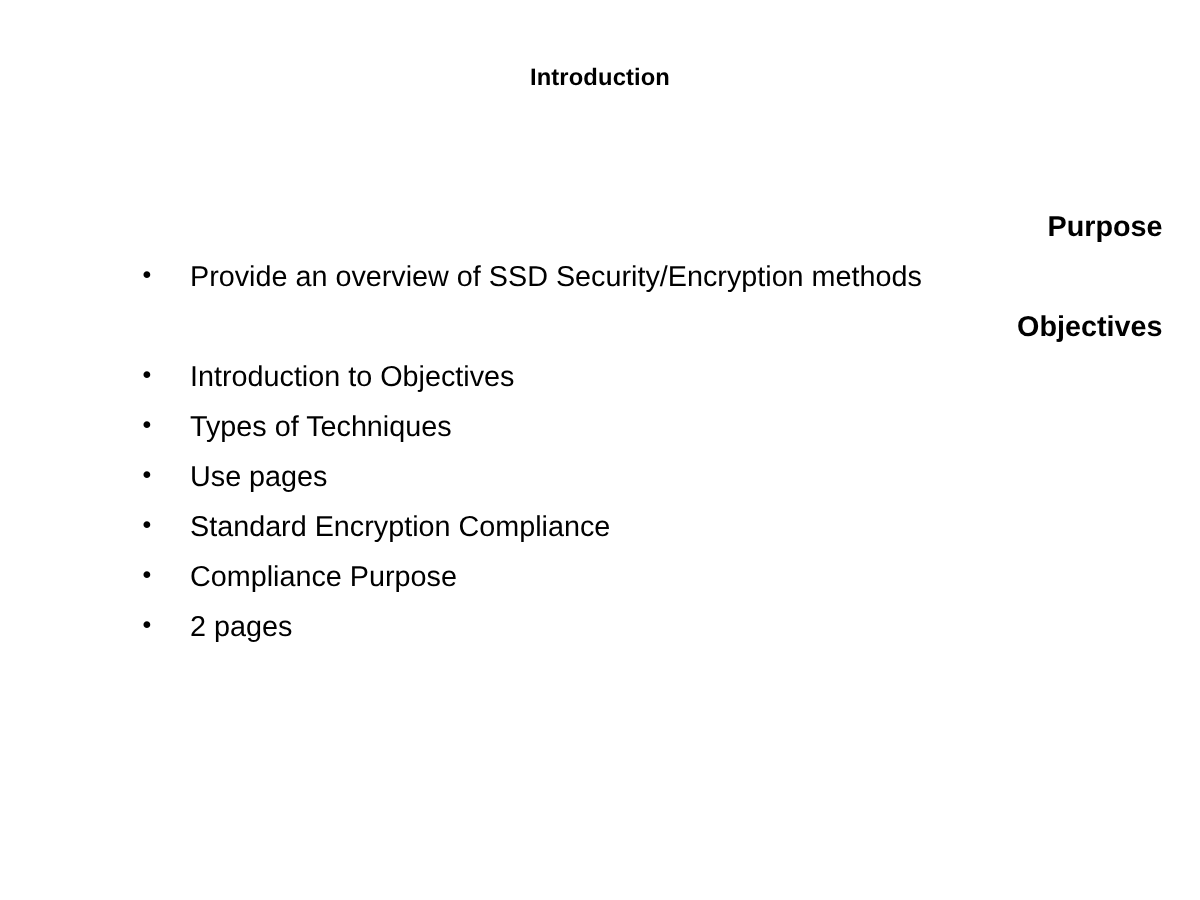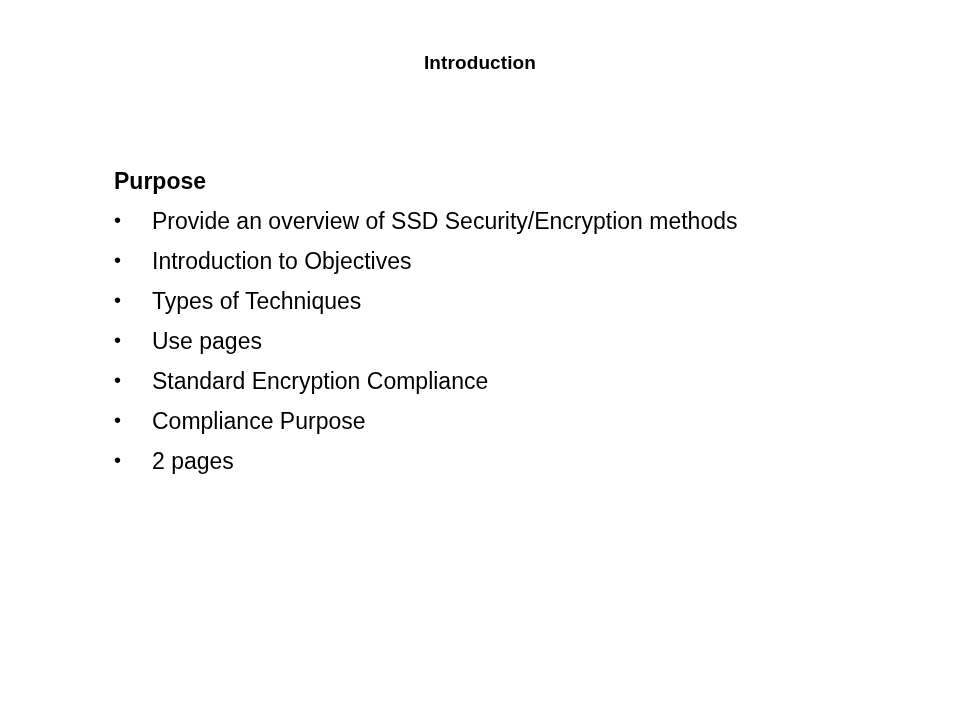--- a/index.html
+++ b/index.html
@@ -60,36 +60,40 @@
     font-size: 20px;
     line-height: 1.05;
     color: #000000;
   }
   .line-text {
     flex: 1 1 auto;
     white-space: pre-wrap;
   }
   .heading .line-text {
     letter-spacing: 0px;
+    text-align: right;
   }
 </style>
 </head>
 <body>
 
 <div class="slide">
 
   <div class="slide-title">Introduction</div>
 
   <div class="body-block">
       <div class="line heading">
         <span class="line-text">Purpose</span>
       </div>
       <div class="line bullet">
         <span class="bullet-mark">•</span>
         <span class="line-text">Provide an overview of SSD Security/Encryption methods</span>
+      </div>
+      <div class="line heading">
+        <span class="line-text">Objectives</span>
       </div>
       <div class="line bullet">
         <span class="bullet-mark">•</span>
         <span class="line-text">Introduction to Objectives</span>
       </div>
       <div class="line bullet">
         <span class="bullet-mark">•</span>
         <span class="line-text">Types of Techniques</span>
       </div>
       <div class="line bullet">

